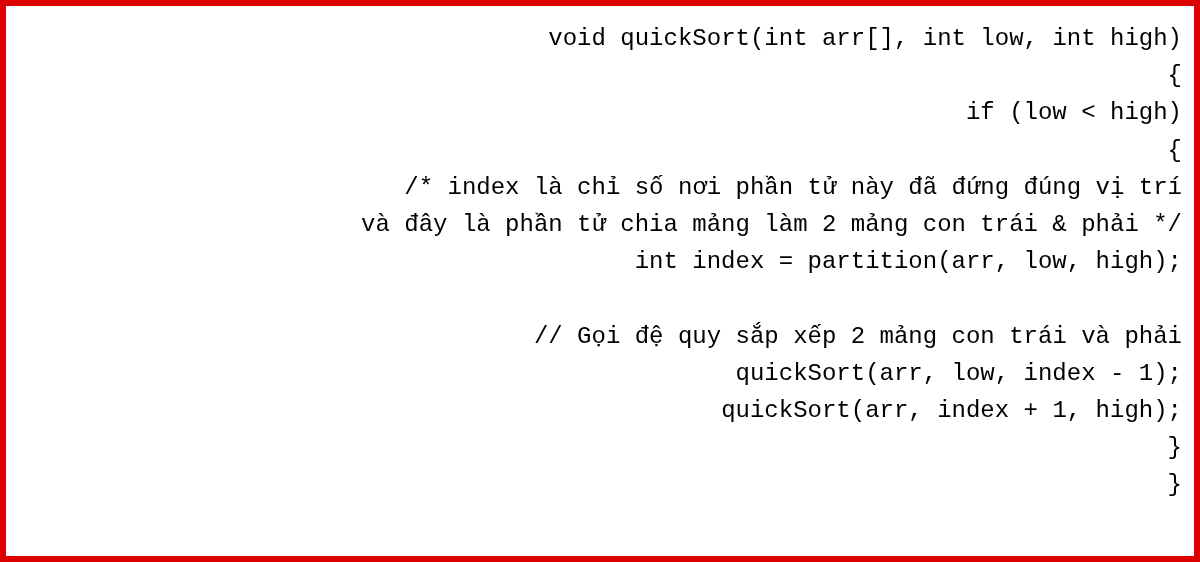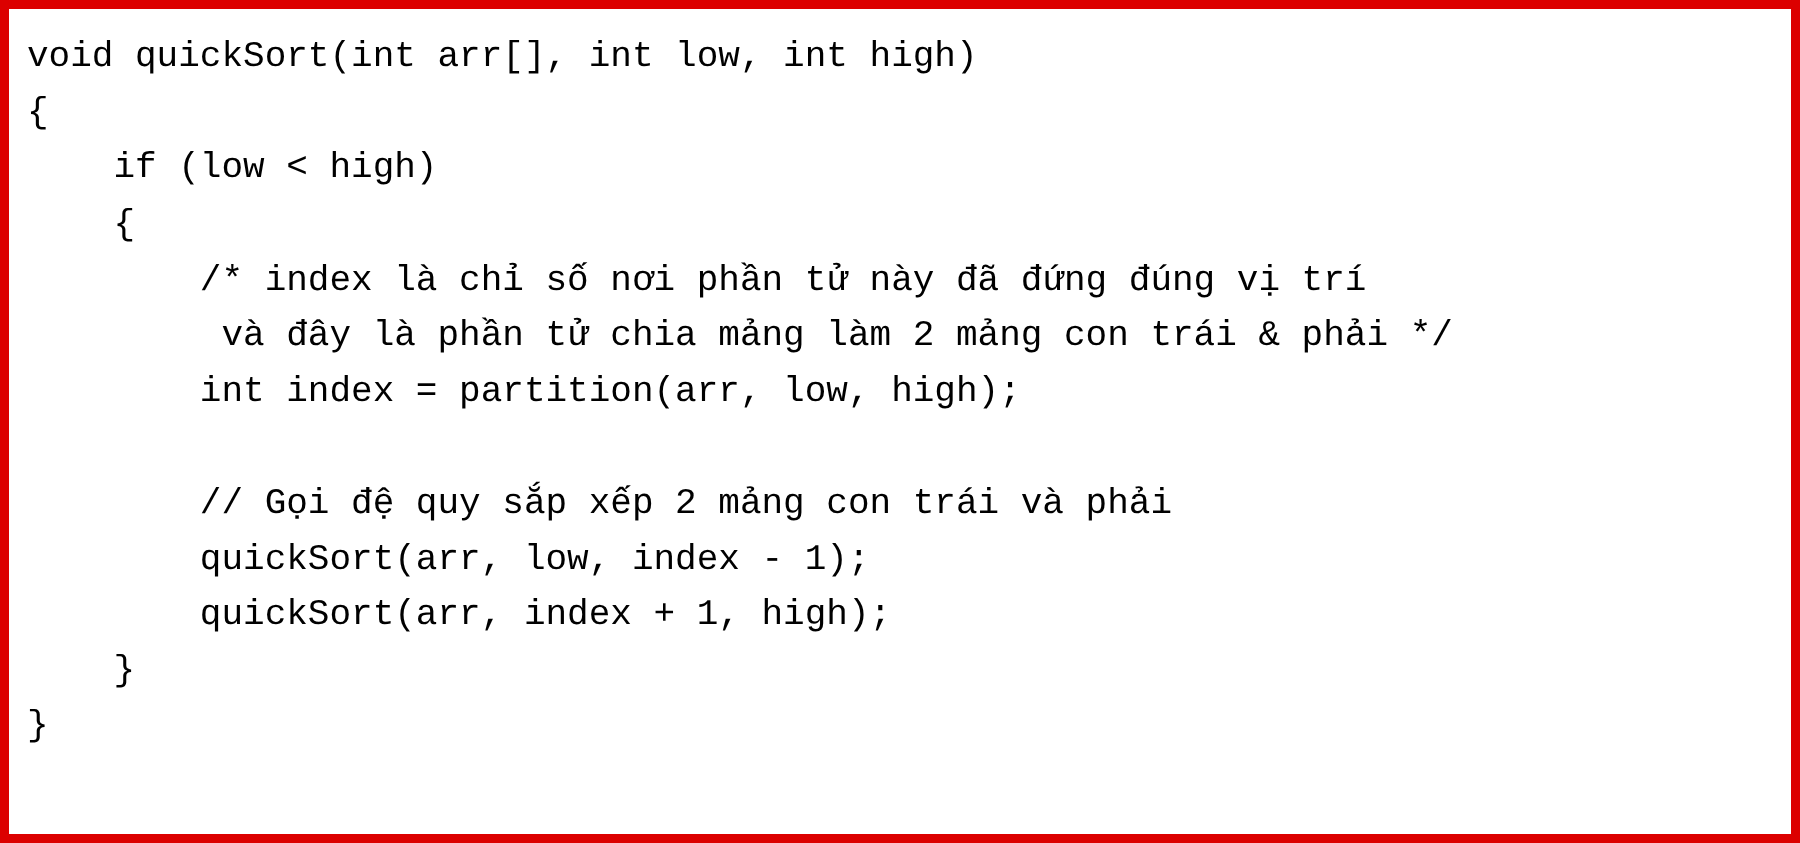--- a/index.html
+++ b/index.html
@@ -12,20 +12,21 @@
       height: 562px;
       background: #ffffff;
       padding: 0;
     }
     .code-container {
       width: 1200px;
       height: 562px;
       border: 6px solid #dc0000;
       background: #ffffff;
       padding: 14px 12px;
+      text-align: right;
     }
     .code-block {
       font-family: 'Consolas', 'Courier New', monospace;
       font-size: 24px;
       line-height: 1.55;
       color: #000000;
       white-space: pre;
     }
   </style>
 </head>

